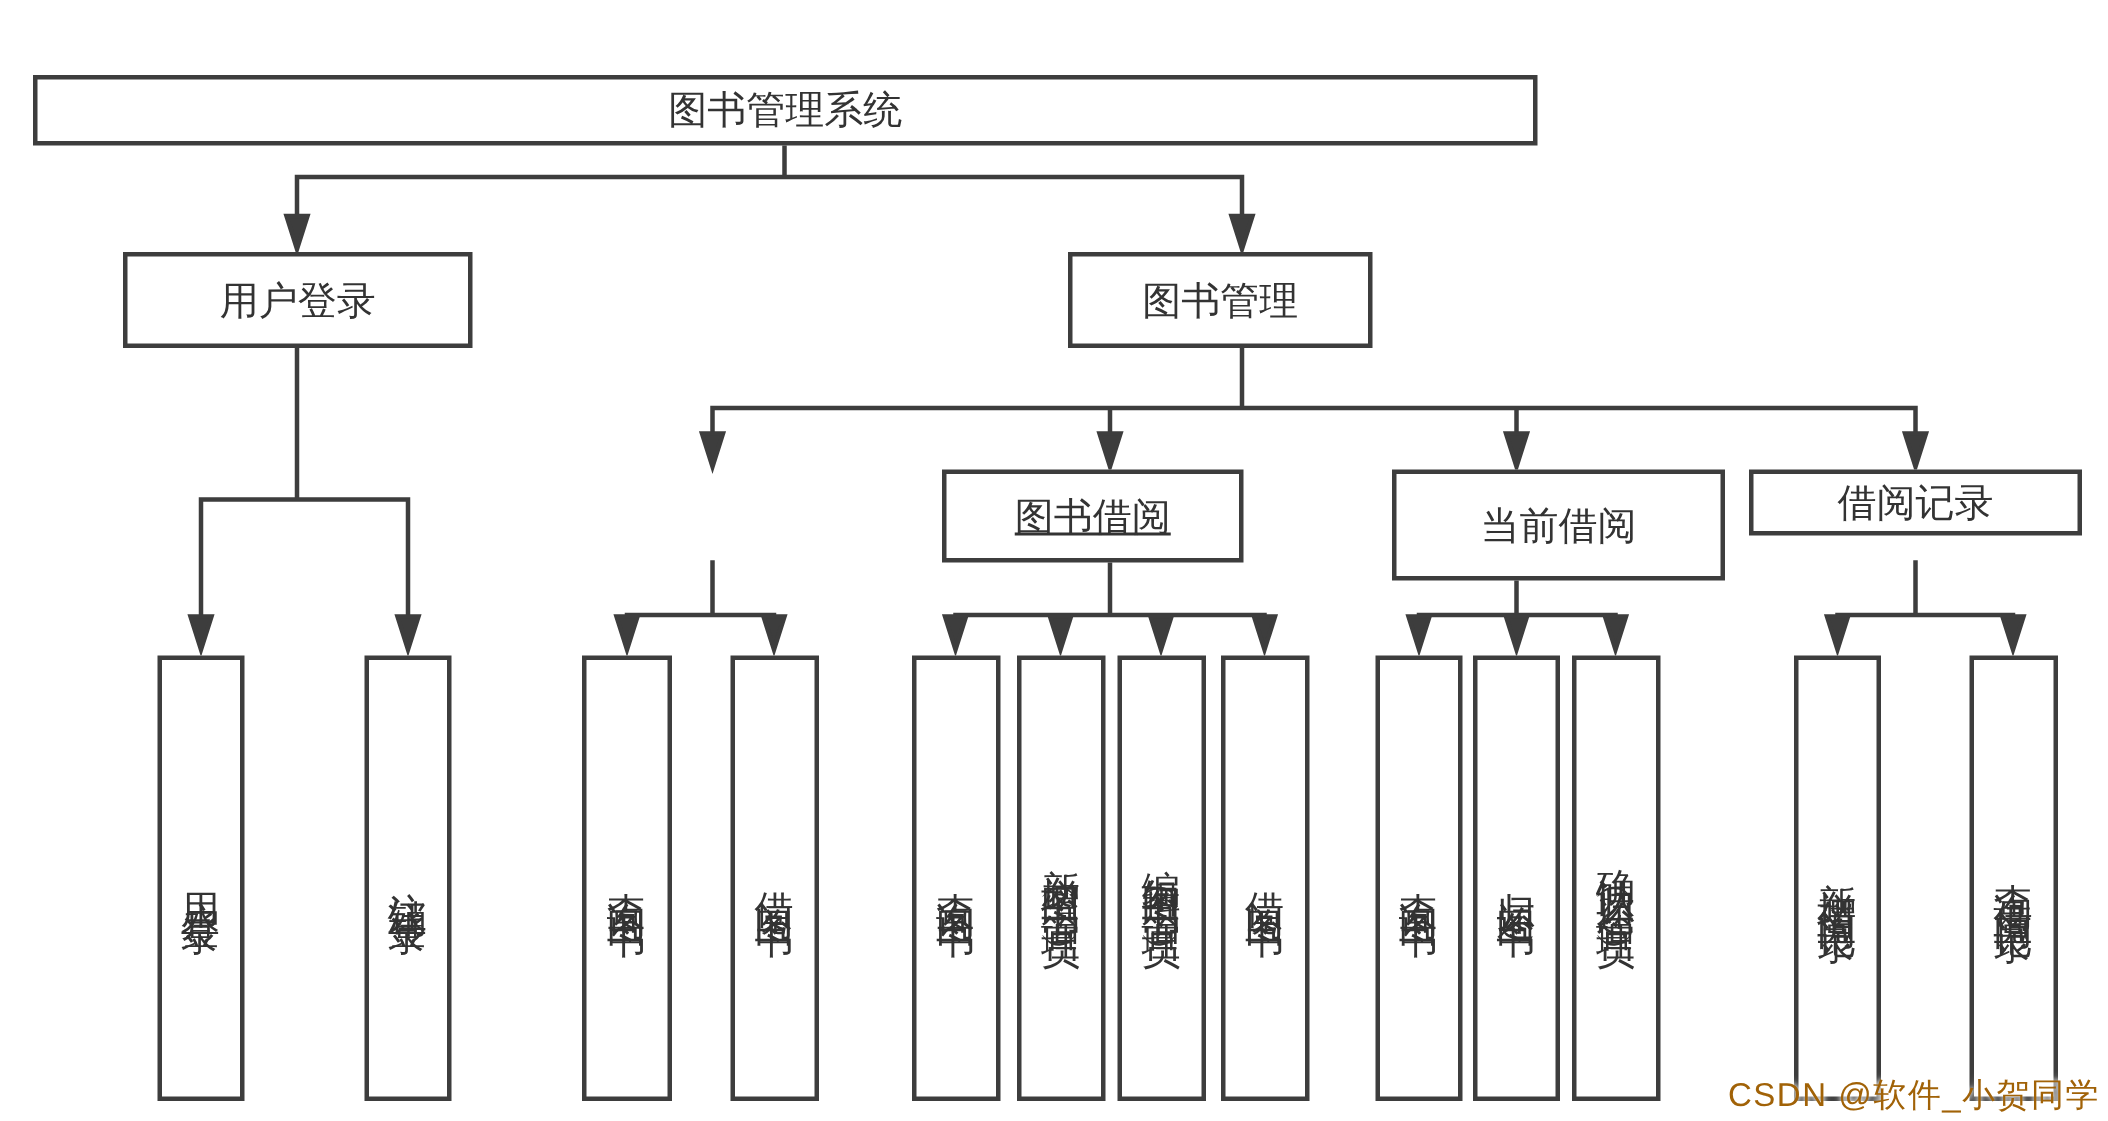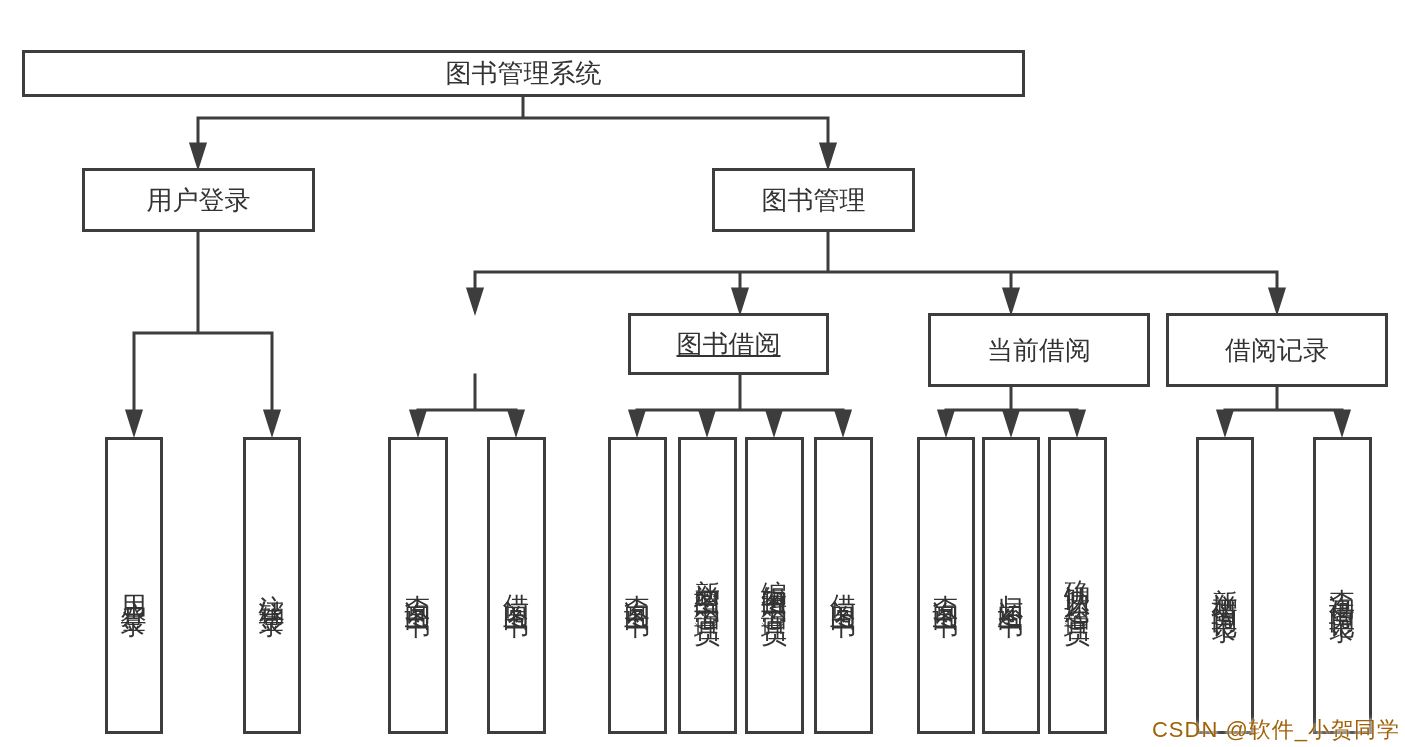--- a/index.html
+++ b/index.html
@@ -114,21 +114,21 @@
   <div class="node h" style="left:712px; top:168px; width:203px; height:64px;">
     <span>图书管理</span>
   </div>
 
   <div class="node h" style="left:628px; top:313px; width:201px; height:62px;text-decoration:underline;">
     <span>图书借阅</span>
   </div>
   <div class="node h" style="left:928px; top:313px; width:222px; height:74px;">
     <span>当前借阅</span>
   </div>
-  <div class="node h" style="left:1166px; top:313px; width:222px; height:74px;">
+  <div class="node h" style="left:1166px; top:313px; width:222px; height:44px;">
     <span>借阅记录</span>
   </div>
 
   <div class="node leaf" style="left:105px; top:437px; width:58px; height:297px;">
     <span class="vtext">用户登录</span>
   </div>
   <div class="node leaf" style="left:243px; top:437px; width:58px; height:297px;">
     <span class="vtext">注销登录</span>
   </div>
 

